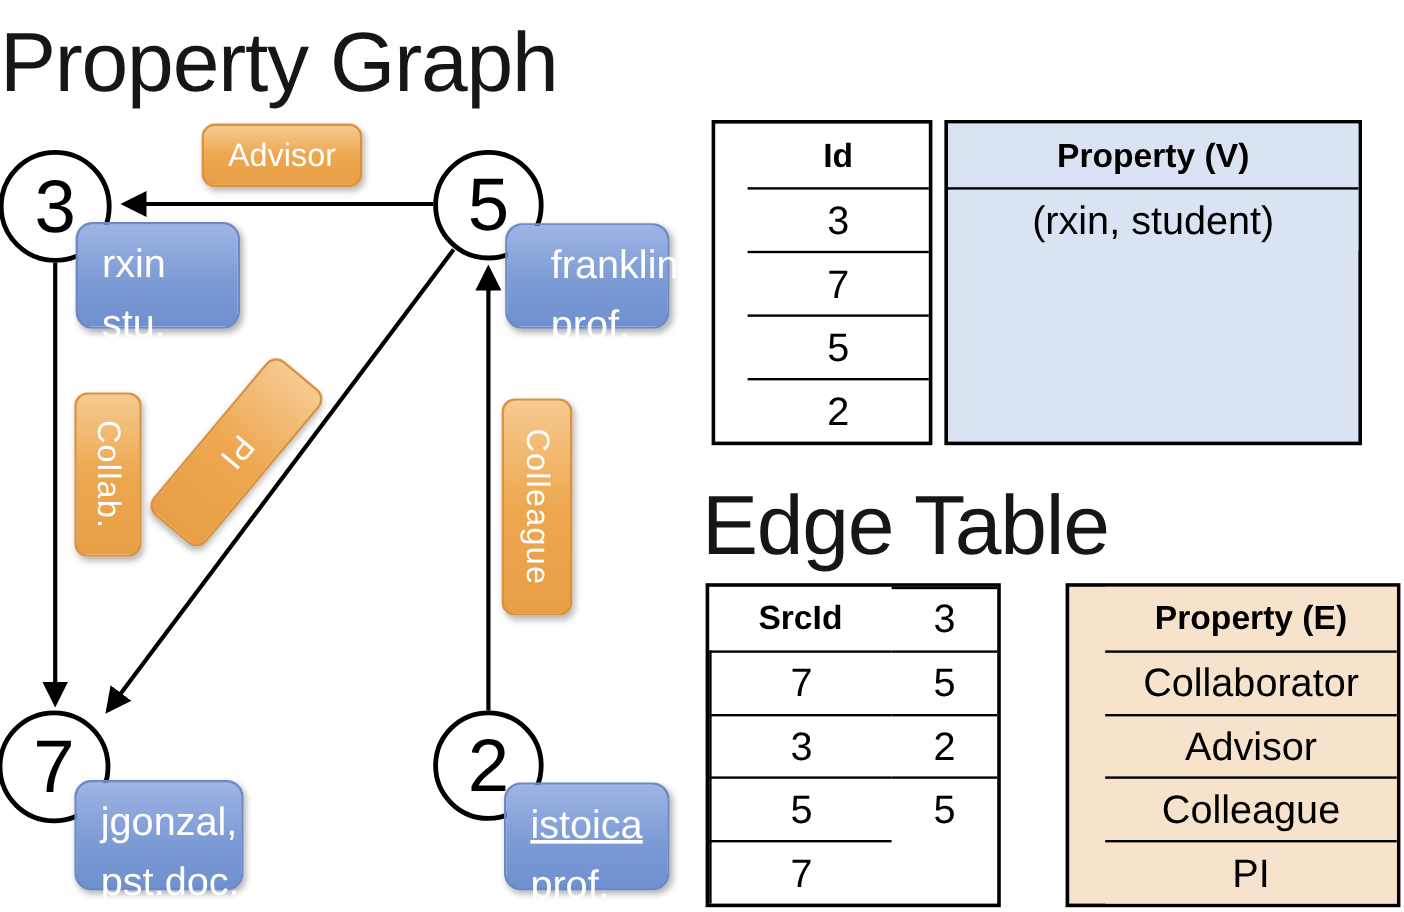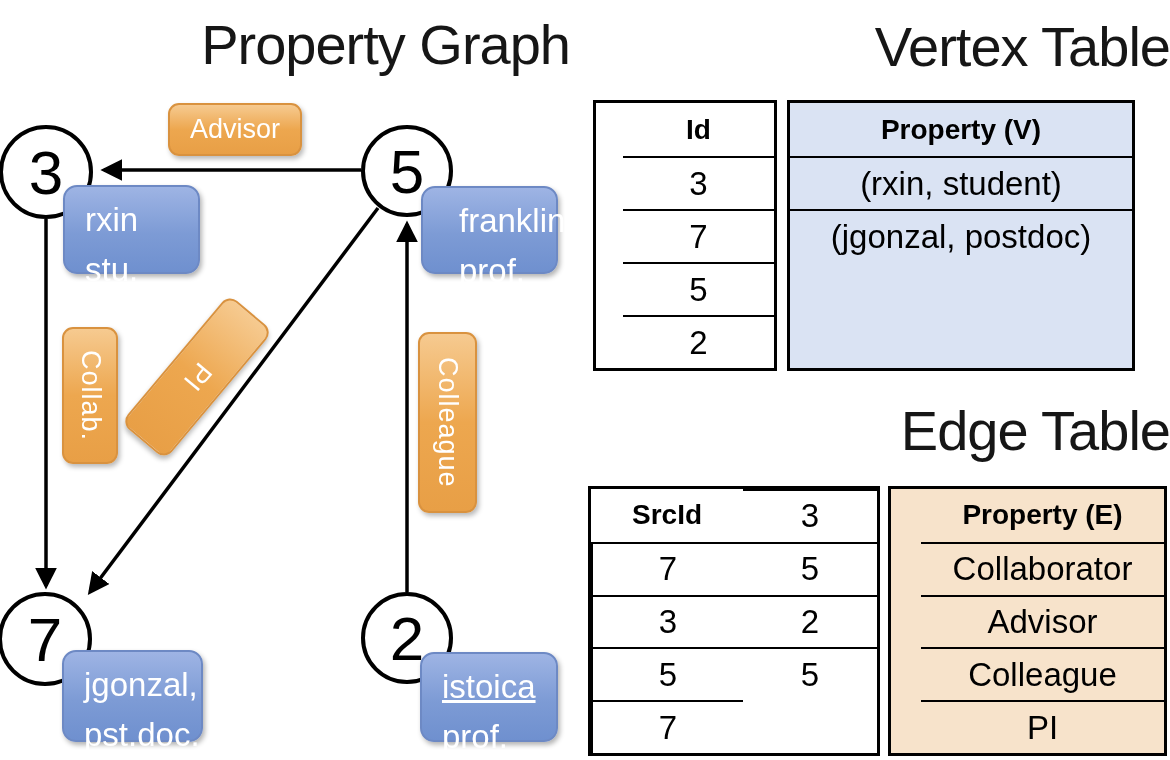--- a/index.html
+++ b/index.html
@@ -1,21 +1,21 @@
 <!DOCTYPE html>
 <html><head>
 <meta charset="utf-8">
 <style>
   html,body { margin:0; padding:0; background:#fff; }
   .canvas {
     position:relative; width:1170px; height:760px; background:#ffffff;
     overflow:hidden; font-family:"Liberation Sans", sans-serif; color:#000;
   }
   .title {
-    position:absolute; text-align:right; font-size:56px; font-weight:400;
+    position:absolute; text-align:left; font-size:70px; font-weight:400;
     color:#161616; letter-spacing:-1px; white-space:nowrap;
   }
   
   .circle {
     position:absolute; border-radius:50%; border:4px solid #000; background:#fff;
     display:flex; align-items:center; justify-content:center; box-sizing:border-box;
     font-size:62px; font-weight:400; z-index:2;
   }
   
   .vlabel {
@@ -51,21 +51,20 @@
   .cell.csep { border-left:2.5px solid #000; }
   .bg-blue  { background:#DAE3F3; }
   .bg-tan   { background:#F7E3CB; }
 </style>
 </head>
 <body>
 
 <div class="canvas">
 
   <div class="title" style="left:0; top:12px; width:570px;">Property Graph</div>
-  <div class="title" style="left:585px; top:14px; width:585px;">Vertex Table</div>
   <div class="title" style="left:585px; top:398px; width:585px;">Edge Table</div>
 
   <svg class="edges" width="1170" height="760" viewBox="0 0 1170 760">
     <defs>
       <marker id="arrow" viewBox="0 0 12 12" refX="10" refY="6" markerWidth="6.2" markerHeight="6.2" orient="auto-start-reverse">
         <path d="M0,0 L12,6 L0,12 z" fill="#000"></path>
       </marker>
     </defs>
     <line x1="361" y1="170" x2="104" y2="170" stroke="#000" stroke-width="3.5" marker-end="url(#arrow)"></line>
     <line x1="46" y1="219" x2="46" y2="586" stroke="#000" stroke-width="3.5" marker-end="url(#arrow)"></line>
@@ -120,24 +119,23 @@
     <div class="cell hdr">Id</div>
     <div class="cell rsep">3</div>
     <div class="cell rsep">7</div>
     <div class="cell rsep">5</div>
     <div class="cell rsep">2</div>
   </div>
 
   <div class="tbl bg-blue" style="left:787px; top:100px; width:348px; height:271px; grid-template-rows:repeat(5,1fr);">
     <div class="cell hdr bg-blue">Property (V)</div>
     <div class="cell rsep bg-blue">(rxin, student)</div>
-    <div class="cell rsep bg-blue">(jgonzal, postdoc)</div>
   </div>
 
-  <div class="tbl" style="left:588px; top:486px; width:292px; height:270px; grid-template-columns:152px 1fr; grid-template-rows:repeat(5,1fr);">
+  <div class="tbl" style="left:588px; top:486px; width:246px; height:270px; grid-template-columns:152px 1fr; grid-template-rows:repeat(5,1fr);">
     <div class="cell hdr">SrcId</div>
     <div class="cell rsep">3</div>
     <div class="cell rsep csep">7</div>
     <div class="cell rsep">5</div>
     <div class="cell rsep csep">3</div>
     <div class="cell rsep">2</div>
     <div class="cell rsep csep">5</div>
     <div class="cell rsep">5</div>
     <div class="cell rsep csep">7</div>
   </div>

